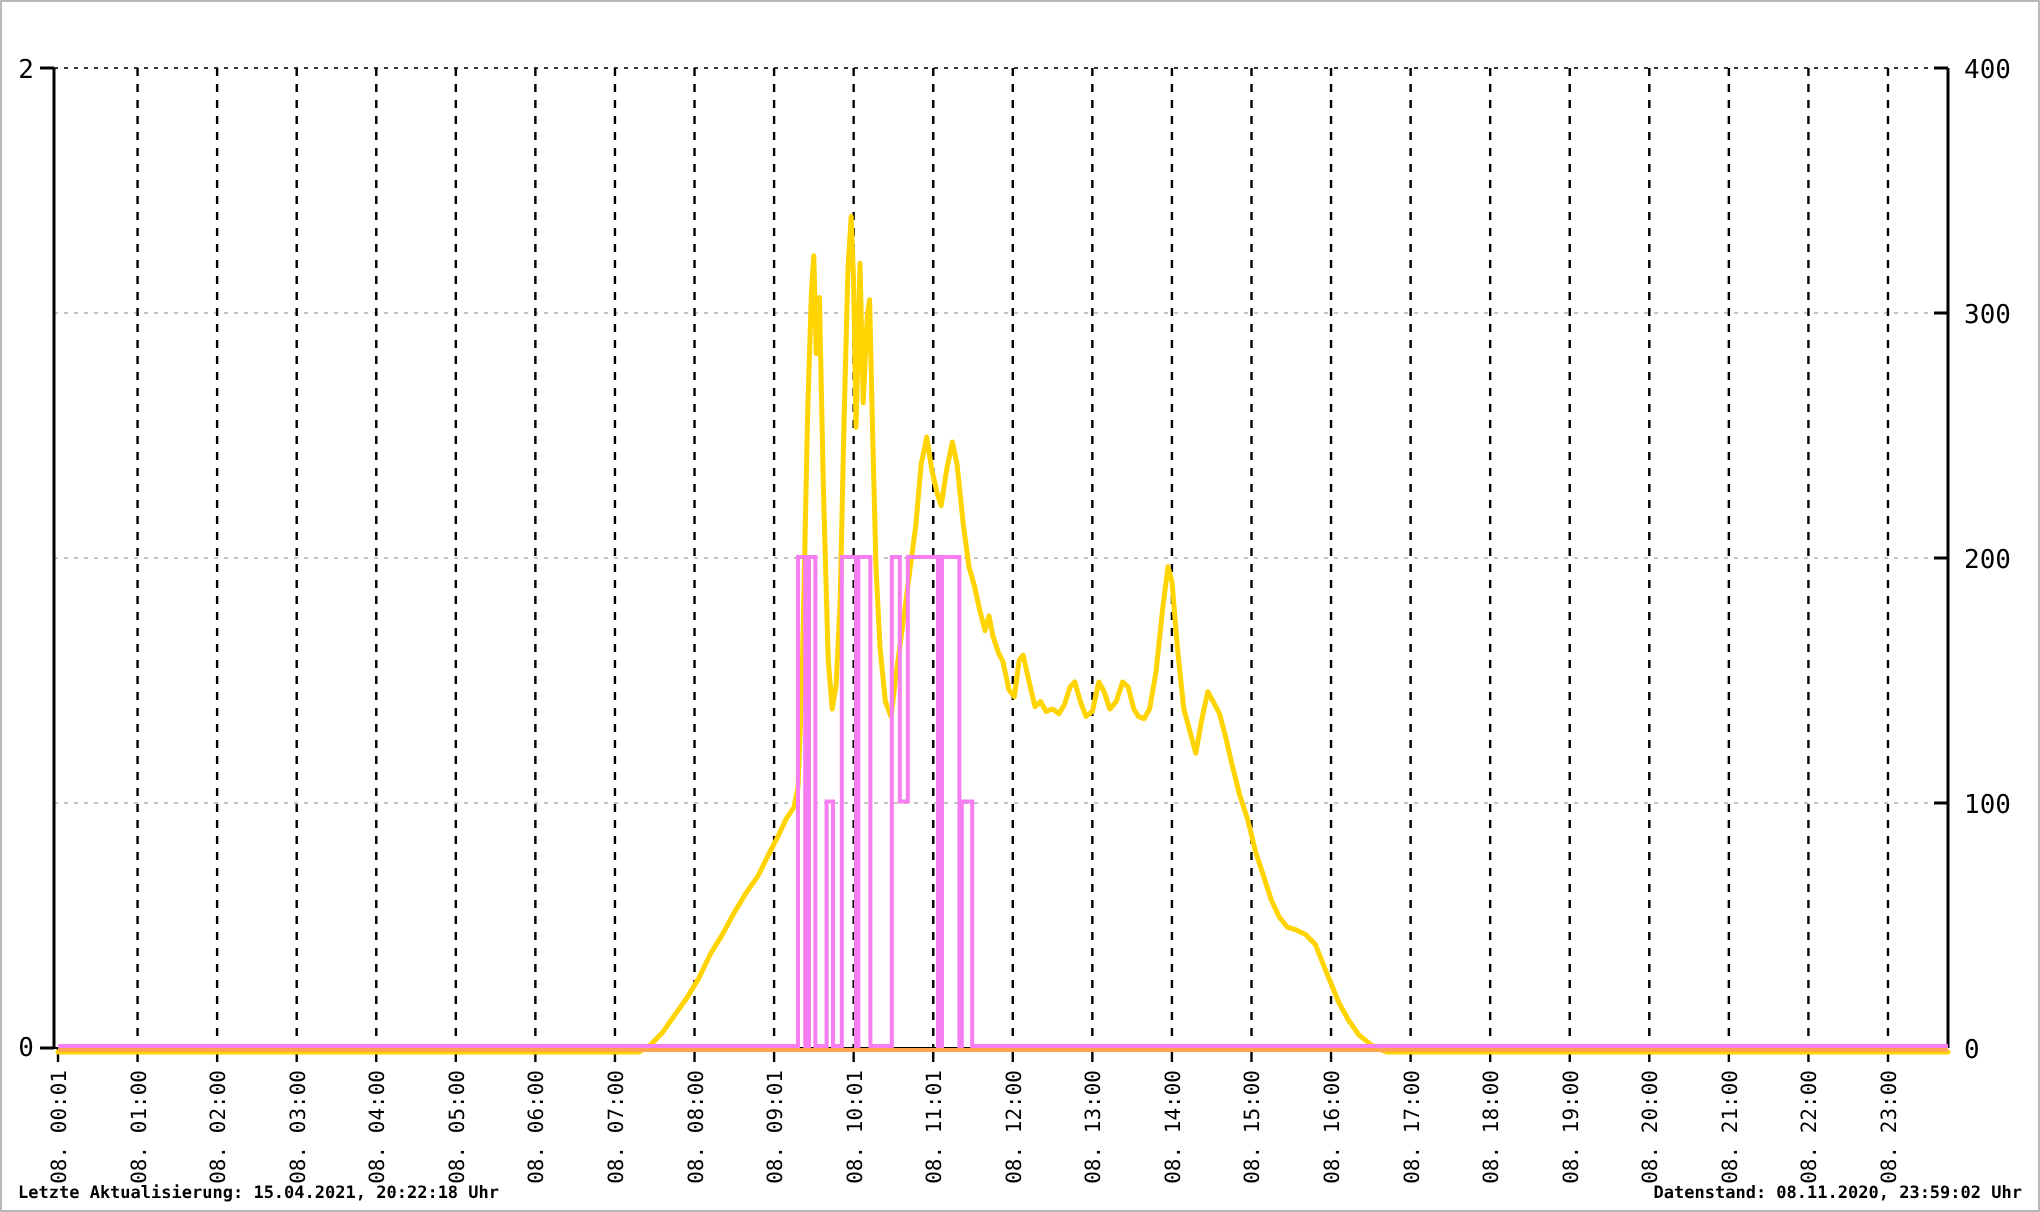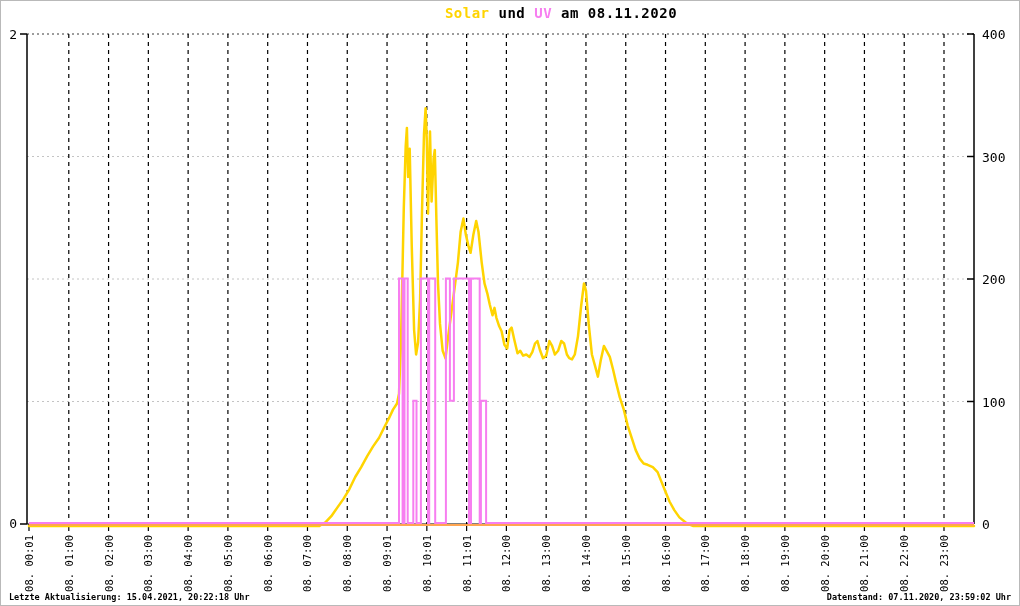--- a/index.html
+++ b/index.html
@@ -129,17 +129,16 @@
         <text x="708.3043478260869" y="534" text-anchor="end" font-size="10.5px" fill="#000" font-family="DejaVu Sans Mono, monospace" transform="rotate(-90 708.3043478260869 534)">08. 17:00</text>
         <text x="748.0869565217391" y="534" text-anchor="end" font-size="10.5px" fill="#000" font-family="DejaVu Sans Mono, monospace" transform="rotate(-90 748.0869565217391 534)">08. 18:00</text>
         <text x="787.8695652173913" y="534" text-anchor="end" font-size="10.5px" fill="#000" font-family="DejaVu Sans Mono, monospace" transform="rotate(-90 787.8695652173913 534)">08. 19:00</text>
         <text x="827.6521739130435" y="534" text-anchor="end" font-size="10.5px" fill="#000" font-family="DejaVu Sans Mono, monospace" transform="rotate(-90 827.6521739130435 534)">08. 20:00</text>
         <text x="867.4347826086956" y="534" text-anchor="end" font-size="10.5px" fill="#000" font-family="DejaVu Sans Mono, monospace" transform="rotate(-90 867.4347826086956 534)">08. 21:00</text>
         <text x="907.2173913043478" y="534" text-anchor="end" font-size="10.5px" fill="#000" font-family="DejaVu Sans Mono, monospace" transform="rotate(-90 907.2173913043478 534)">08. 22:00</text>
         <text x="947" y="534" text-anchor="end" font-size="10.5px" fill="#000" font-family="DejaVu Sans Mono, monospace" transform="rotate(-90 947 534)">08. 23:00</text>
       </g>
   </svg>
 
-  <div class="chart-title" id="title"><span style="color: rgb(255, 212, 0);">Solar</span><span style="color: rgb(0, 0, 0);"> und </span><span style="color: rgb(247, 126, 240);">UV</span><span style="color: rgb(0, 0, 0);"> am 08.11.2020</span></div>
 
   <div class="footer-text footer-left">Letzte Aktualisierung: 15.04.2021, 20:22:18 Uhr</div>
-  <div class="footer-text footer-right">Datenstand: 07.11.2020, 23:59:02 Uhr</div>
+  <div class="footer-text footer-right">Datenstand: 08.11.2020, 23:59:02 Uhr</div>
 </div>
 
 </body></html>

